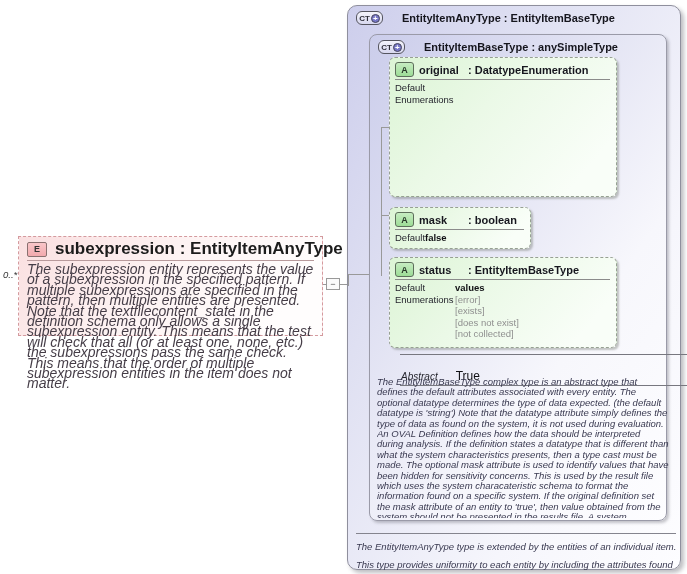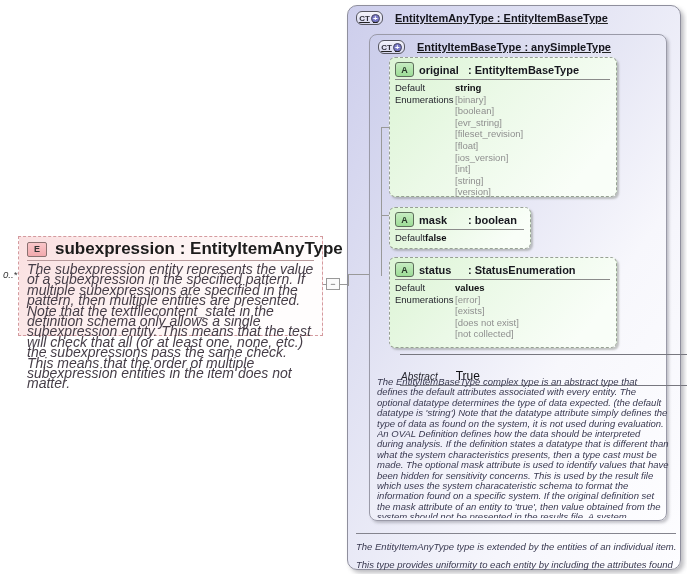--- a/index.html
+++ b/index.html
@@ -46,21 +46,21 @@
     box-shadow:3px 3px 4px rgba(110,110,120,.45);
     box-sizing:border-box;
   }
   .inner-box{
     left:21px;top:28px;width:298px;height:487px;
     border:1px solid #9a9aa8;border-radius:8px;
     background:linear-gradient(125deg,#cbcdeb 0%,#dddef1 28%,#f7f7fc 66%,#fdfdff 100%);
     box-shadow:2px 2px 3px rgba(110,110,120,.4);
     box-sizing:border-box;
   }
-  .ct-header{position:absolute;left:8px;top:5px;display:flex;align-items:center;gap:12px;text-decoration:underline;}
+  .ct-header{position:absolute;left:8px;top:5px;display:flex;align-items:center;gap:19px;}
   .icon-ct{
     width:27px;height:14px;border:1px solid #55555f;border-radius:6px;
     background:linear-gradient(180deg,#f4f4fb,#d8d8ef);
     display:flex;align-items:center;justify-content:center;gap:1px;
     box-sizing:border-box;flex:0 0 auto;
   }
   .icon-ct .ct-txt{font-size:8px;font-weight:bold;color:#2e2e38;letter-spacing:0;}
   .ct-plus{
     width:9px;height:9px;border-radius:50%;
     background:#7878c8;border:1px solid #44445a;box-sizing:border-box;
@@ -154,40 +154,28 @@
         <span class="ct-txt">CT</span>
         <span class="ct-plus">+</span>
       </span>
       <span class="ct-title">EntityItemBaseType : anySimpleType</span>
     </div>
 
     <div class="attr-box attr-datatype">
       <div class="attr-head">
         <span class="icon-a">A</span>
         <span class="attr-name">original</span>
-        <span class="attr-type">: EntityItemBaseType</span>
+        <span class="attr-type">: DatatypeEnumeration</span>
       </div>
       <div class="attr-sep"></div>
       <div class="props">
         <div class="plabels">
           <div>Default</div>
           <div>Enumerations</div>
         </div>
-        <div class="pvals">
-          <div class="pv-default">string</div>
-          <div class="pv-enum">[binary]</div>
-          <div class="pv-enum">[boolean]</div>
-          <div class="pv-enum">[evr_string]</div>
-          <div class="pv-enum">[fileset_revision]</div>
-          <div class="pv-enum">[float]</div>
-          <div class="pv-enum">[ios_version]</div>
-          <div class="pv-enum">[int]</div>
-          <div class="pv-enum">[string]</div>
-          <div class="pv-enum">[version]</div>
-        </div>
       </div>
     </div>
 
     <div class="attr-box attr-mask">
       <div class="attr-head">
         <span class="icon-a">A</span>
         <span class="attr-name">mask</span>
         <span class="attr-type">: boolean</span>
       </div>
       <div class="attr-sep"></div>
@@ -198,21 +186,21 @@
         <div class="pvals">
           <div class="pv-default">false</div>
         </div>
       </div>
     </div>
 
     <div class="attr-box attr-status">
       <div class="attr-head">
         <span class="icon-a">A</span>
         <span class="attr-name">status</span>
-        <span class="attr-type">: StatusEnumeration</span>
+        <span class="attr-type">: EntityItemBaseType</span>
       </div>
       <div class="attr-sep"></div>
       <div class="props">
         <div class="plabels">
           <div>Default</div>
           <div>Enumerations</div>
         </div>
         <div class="pvals">
           <div class="pv-default">values</div>
           <div class="pv-enum">[error]</div>

